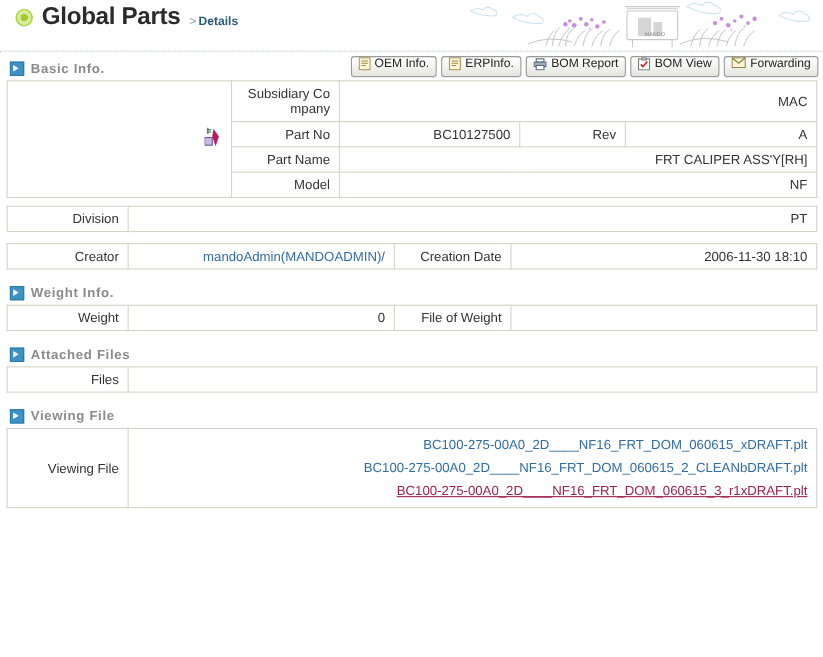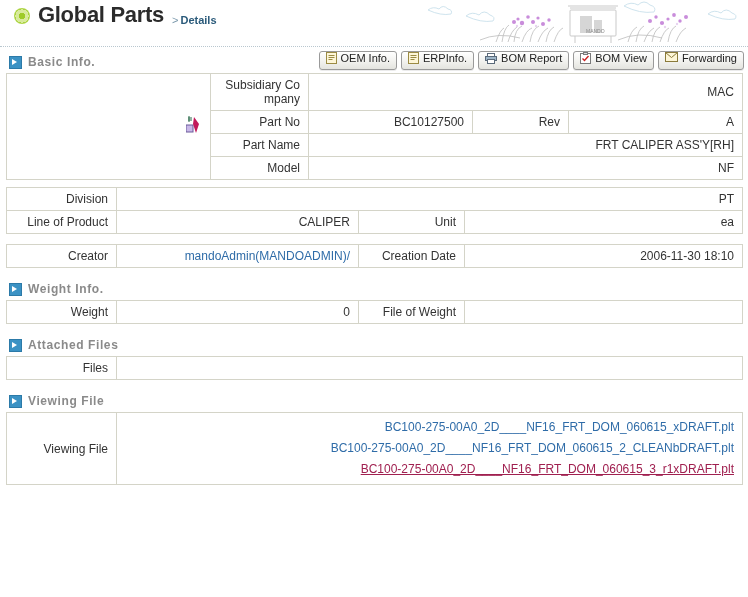--- a/index.html
+++ b/index.html
@@ -322,26 +322,20 @@
     <col style="width:110px">
       <col style="width:242px">
       <col style="width:106px">
       <col style="width:278px">
   </colgroup>
   <tbody>
     <tr>
       <td class="lbl">Division</td>
       <td colspan="3">PT</td>
     </tr>
-    <tr>
-      <td class="lbl">Line of Product</td>
-      <td>CALIPER</td>
-      <td class="lbl">Unit</td>
-      <td>ea</td>
-    </tr>
   </tbody>
 </table>
 
 <div class="gap"></div>
 
 <table class="info">
   <colgroup>
     <col style="width:110px">
       <col style="width:242px">
       <col style="width:106px">

